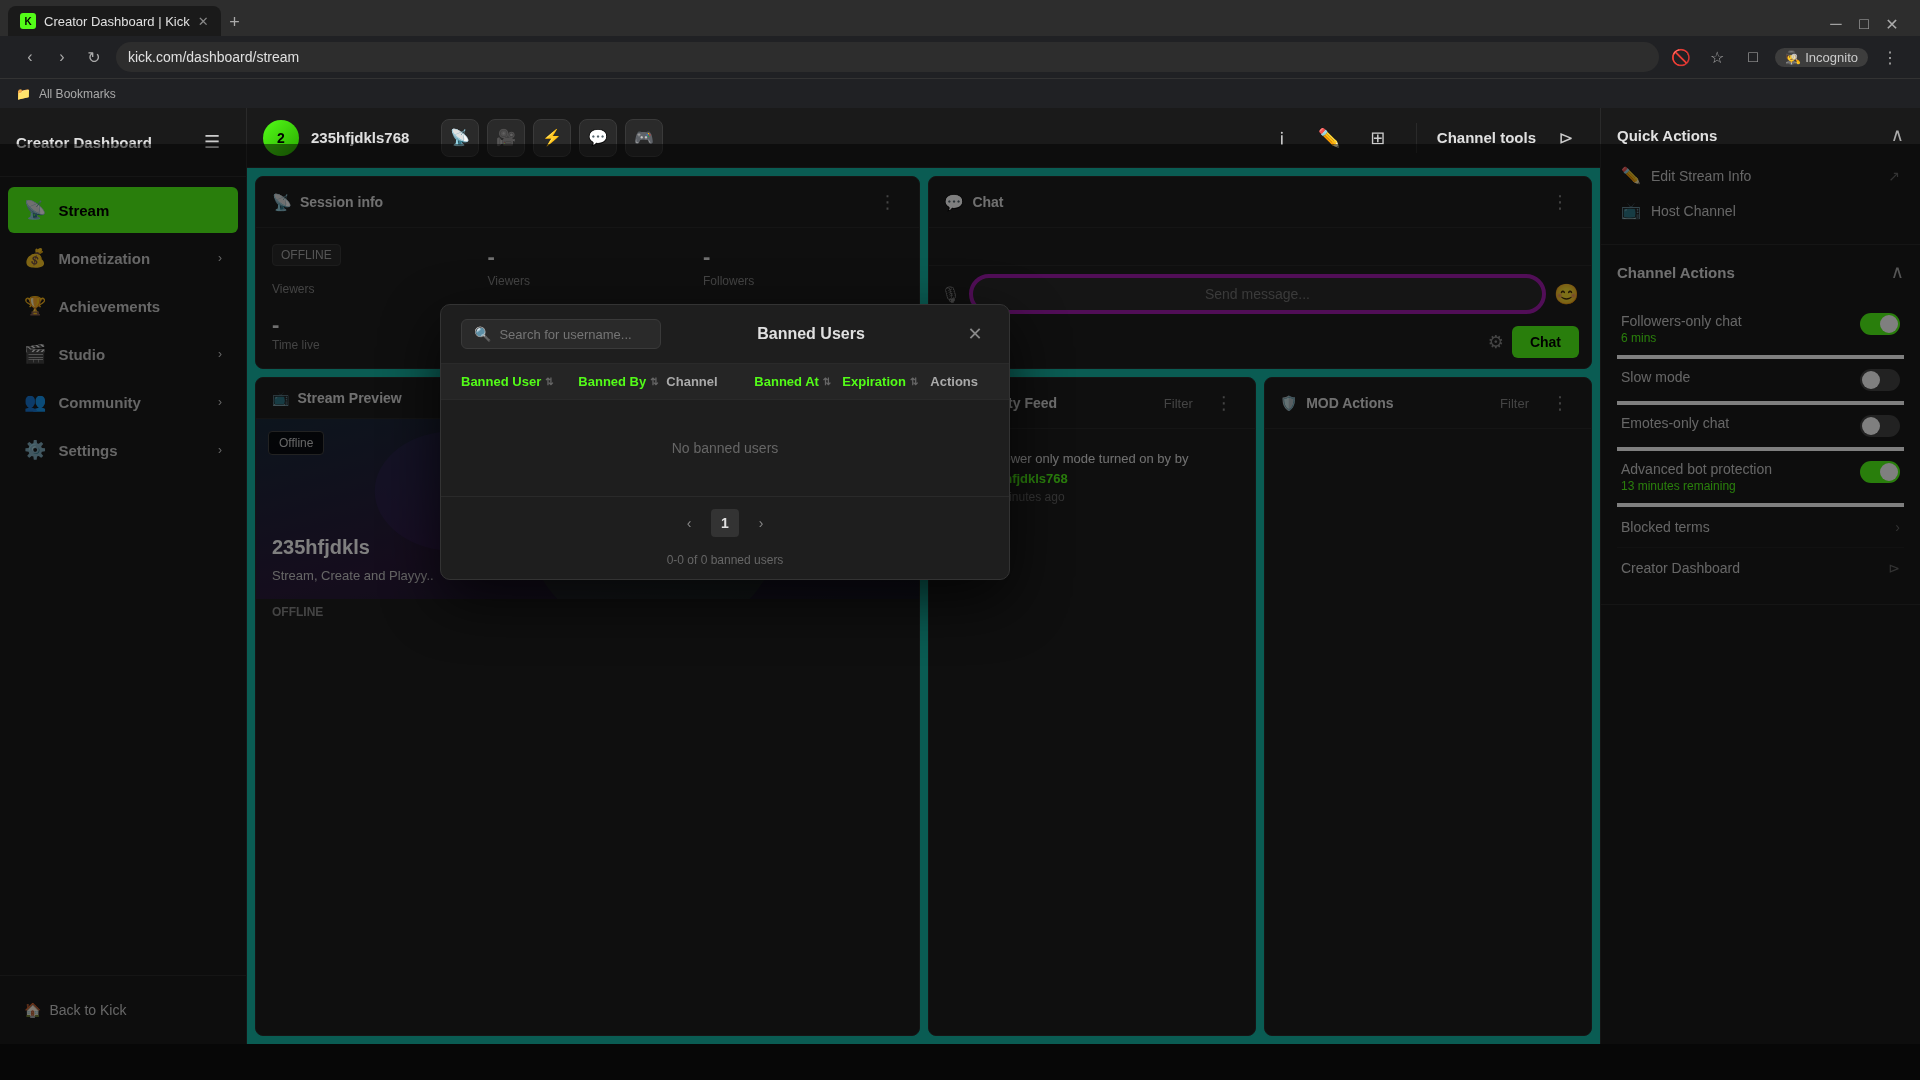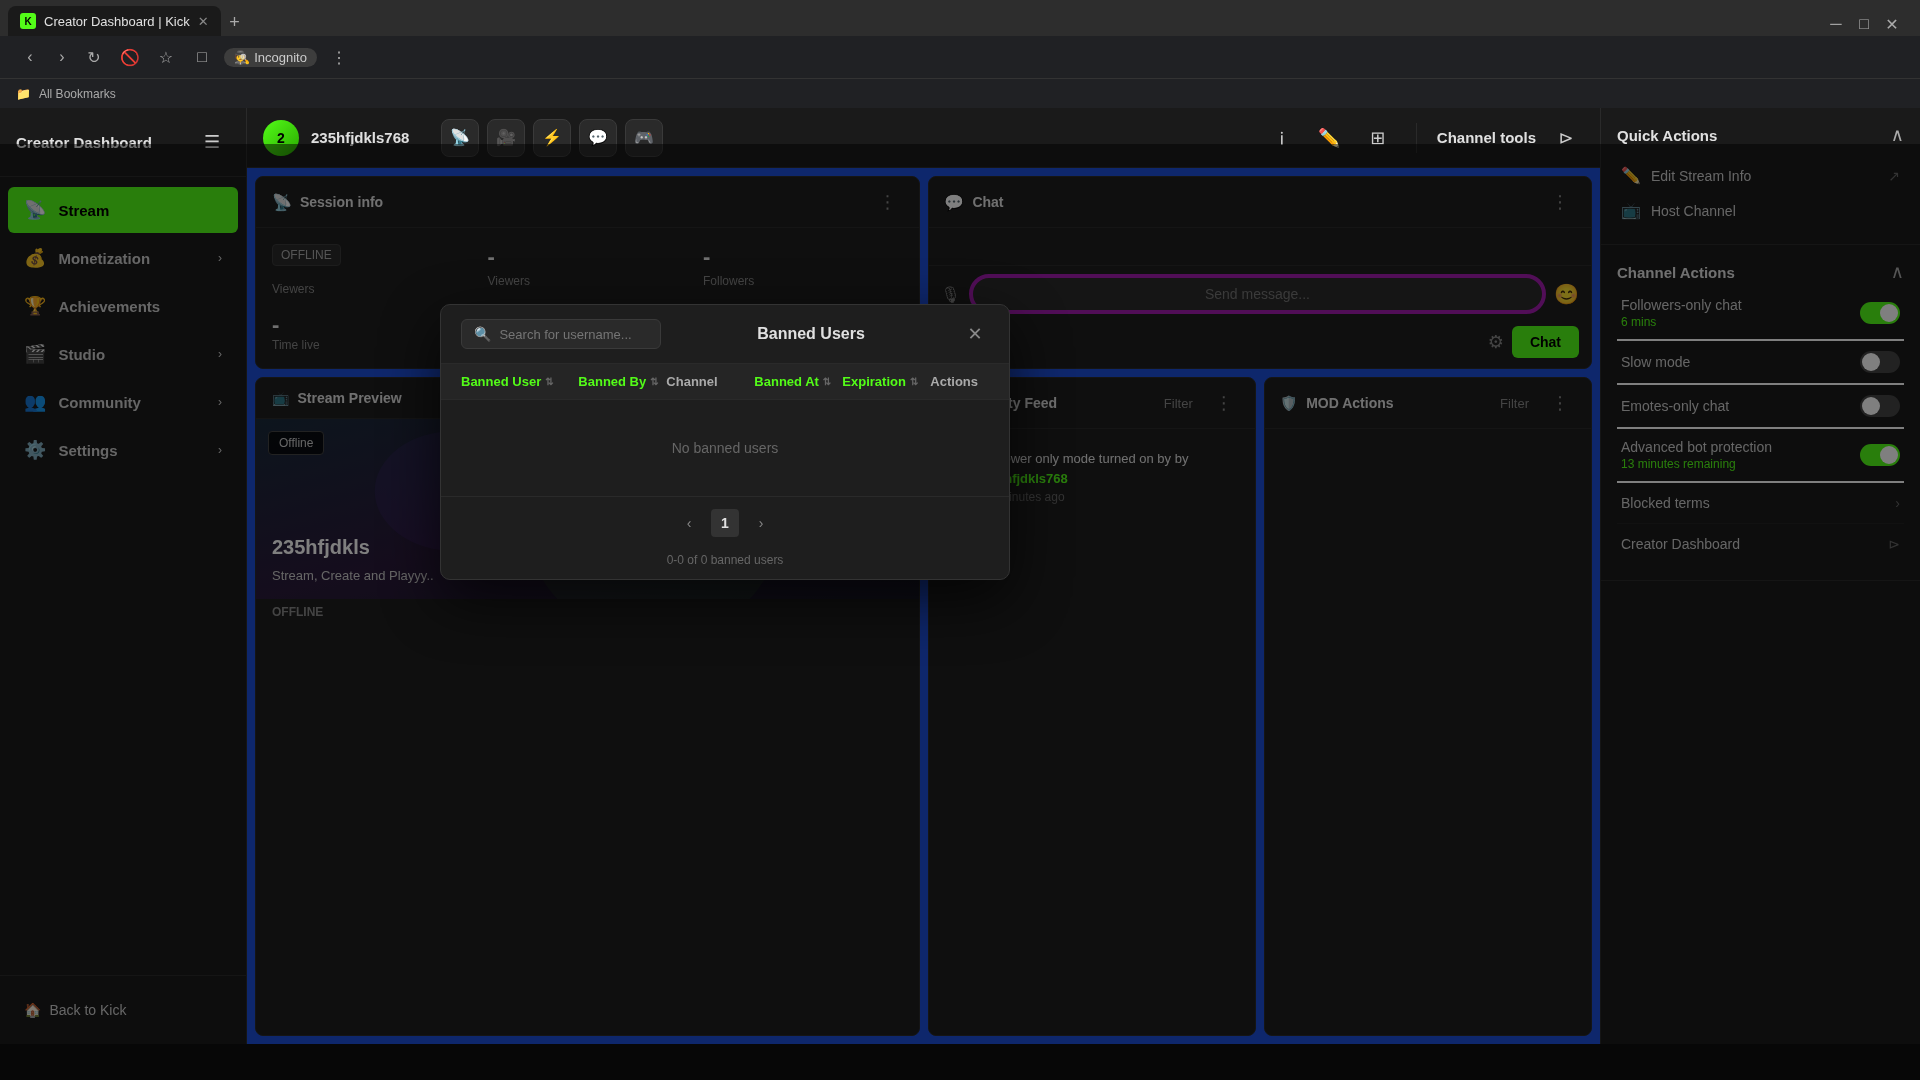--- a/index.html
+++ b/index.html
@@ -148,21 +148,21 @@
       padding: 0 16px;
       font-size: 12px;
       color: #aaa;
       gap: 8px;
     }
 
     
     .app-container {
       display: flex;
       height: calc(1080px - 144px);
-      background: #1d4ed8;
+      background: #14b8a6;
     }
 
     
     .sidebar {
       width: 247px;
       background: #1a1a1a;
       display: flex;
       flex-direction: column;
       border-right: 1px solid #2a2a2a;
       flex-shrink: 0;
@@ -514,28 +514,28 @@
     .quick-action-ext { margin-left: auto; color: #666; font-size: 14px; }
 
     .channel-actions-section {
       padding: 16px;
       border-bottom: 1px solid #2a2a2a;
     }
     .channel-actions-header {
       display: flex;
       align-items: center;
       justify-content: space-between;
-      margin-bottom: 4px;
+      margin-bottom: 20px;
     }
     .toggle-row {
       display: flex;
-      align-items: center;
+      align-items: flex-start;
       justify-content: space-between;
       padding: 10px 4px;
-      border-bottom: 2px solid #ffffff;
+      border-bottom: 4px solid #ffffff;
     }
     .toggle-label {
       font-size: 14px;
       color: #ccc;
     }
     .toggle-sub {
       font-size: 12px;
       color: #53fc18;
       margin-top: 2px;
     }
@@ -755,20 +755,21 @@
       <div class="browser-btn">✕</div>
     </div>
   </div>
 
   <div class="address-bar-row">
     <div class="nav-btns">
       <button class="nav-btn">‹</button>
       <button class="nav-btn">›</button>
       <button class="nav-btn">↻</button>
     </div>
+    <input class="address-bar" value="kick.com/dashboard/stream" style="">
     <div class="browser-actions">
       <div class="browser-action-btn">🚫</div>
       <div class="browser-action-btn">☆</div>
       <div class="browser-action-btn">□</div>
       <div class="incognito-badge">
         <span>🕵</span>
         <span>Incognito</span>
       </div>
       <div class="browser-action-btn">⋮</div>
     </div>

